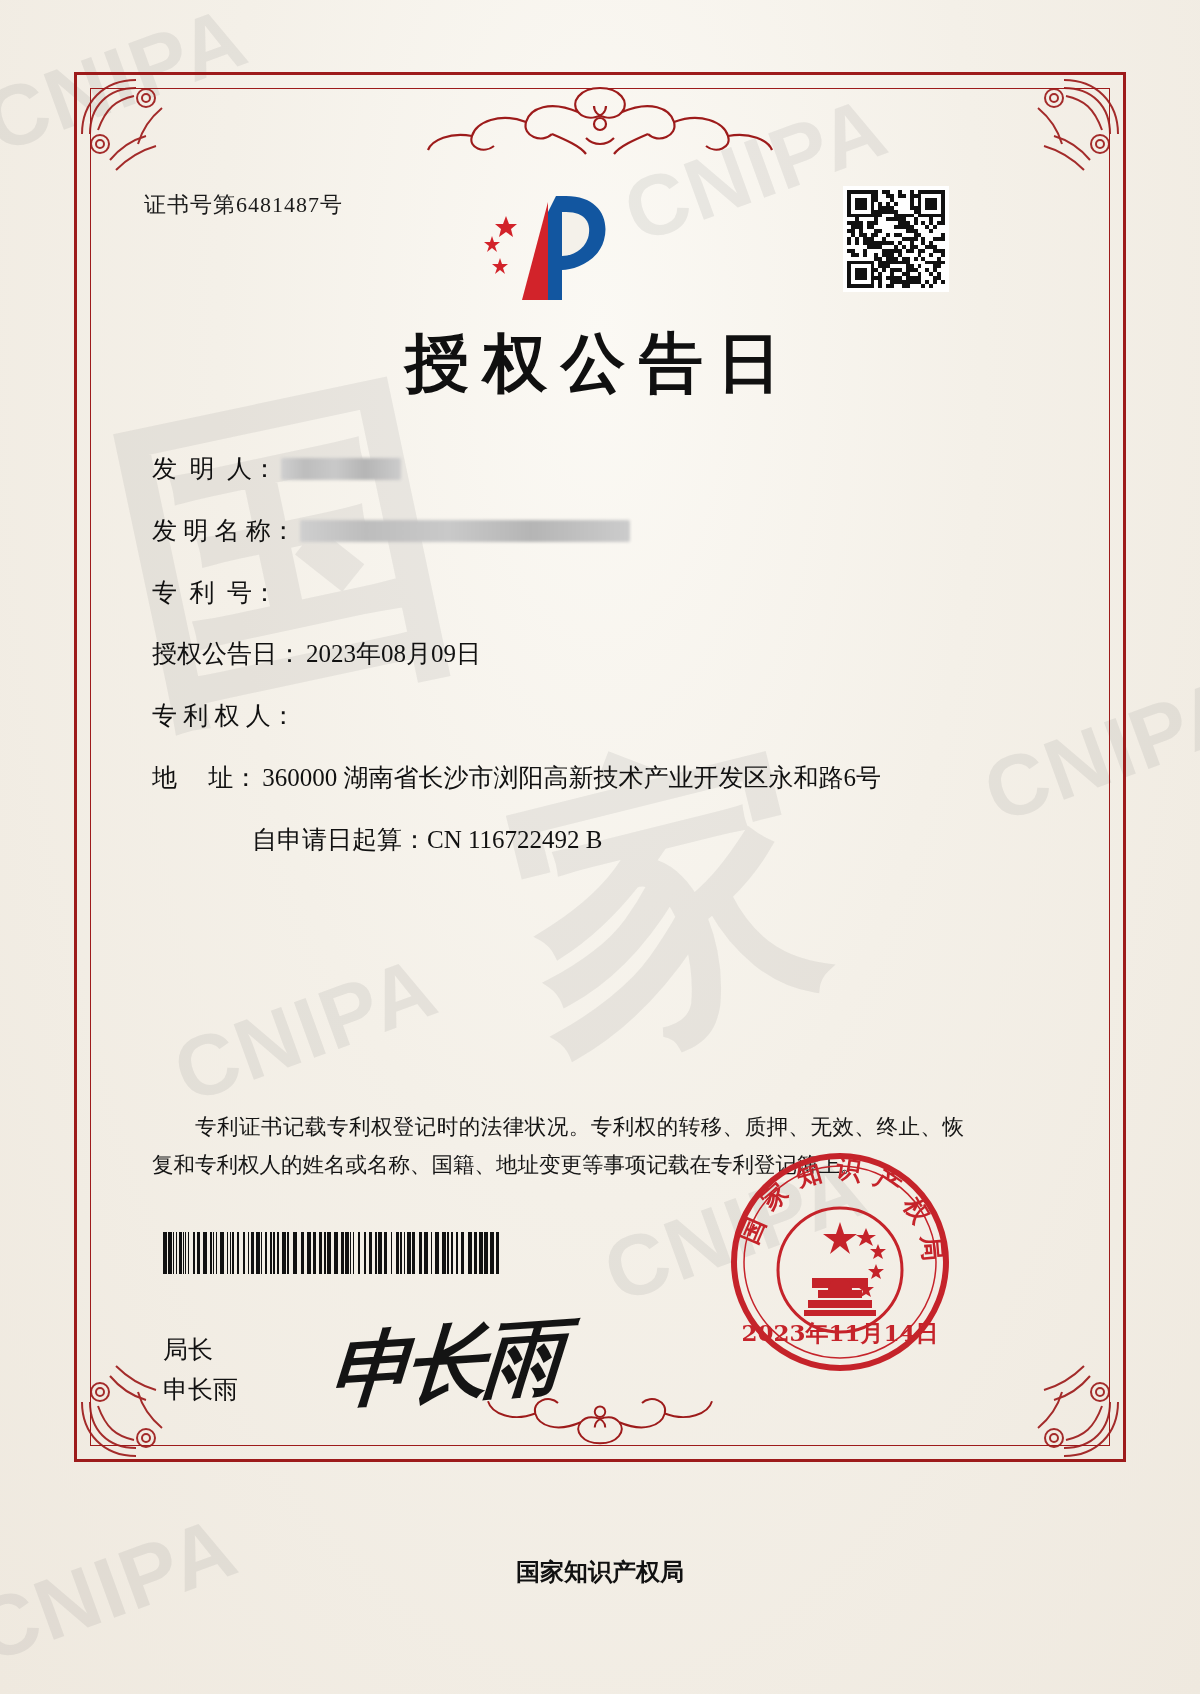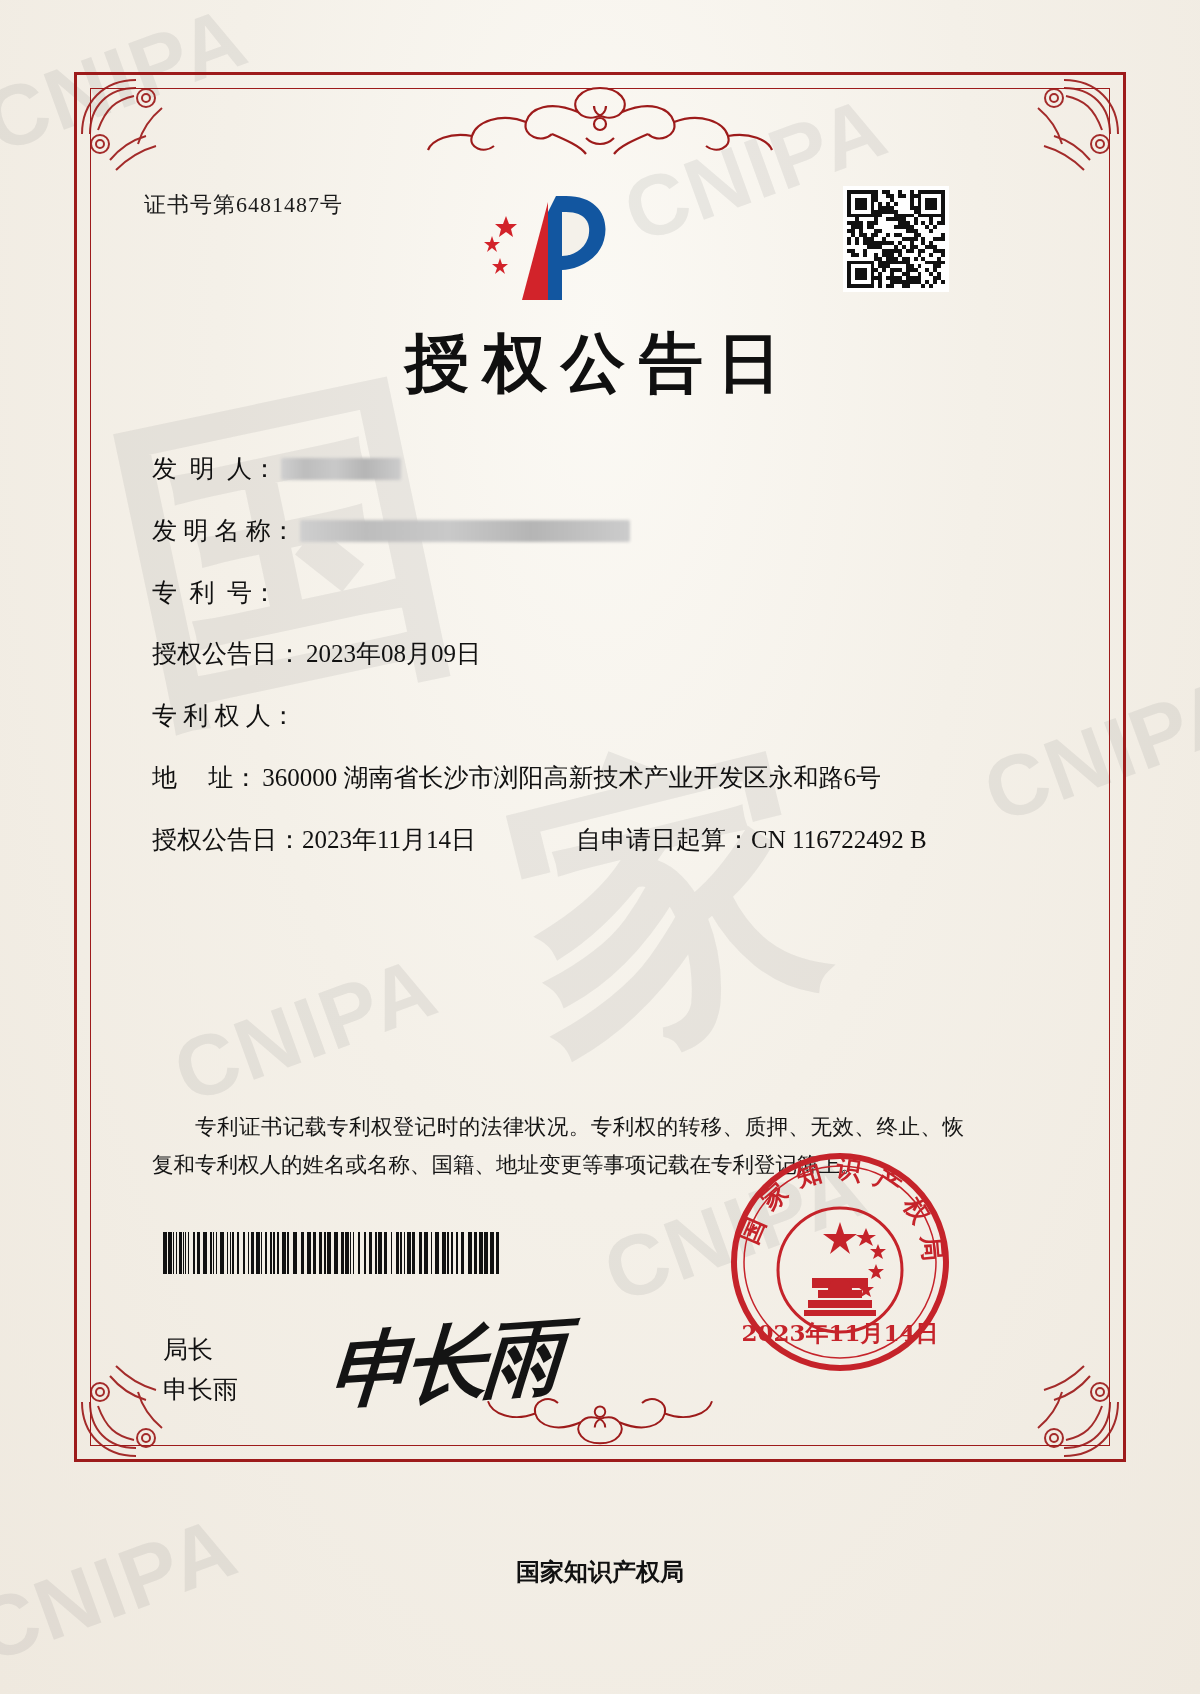--- a/index.html
+++ b/index.html
@@ -1038,23 +1038,20 @@
     </div>
     <div class="field-row">
       <span class="field-label">专 利 权 人：</span>
     </div>
     <div class="field-row">
       <span class="field-label">地     址：</span>
       <span class="field-value">360000 湖南省长沙市浏阳高新技术产业开发区永和路6号</span>
     </div>
 
     <div class="row-pub">
-      <span class="seg1">
-        <span>授权公告日：</span><span>2023年11月14日</span>
-      </span>
       <span class="seg2">
         <span>自申请日起算：</span><span>CN 116722492 B</span>
       </span>
     </div>
   </div>
 
   <div class="para para-2">
     <span class="indent">专利证书记载专利权登记时的法律状况。专利权的转移、质押、无效、终止、恢复和专利权人的姓名或名称、国籍、地址变更等事项记载在专利登记簿上。</span>
   </div>
 

